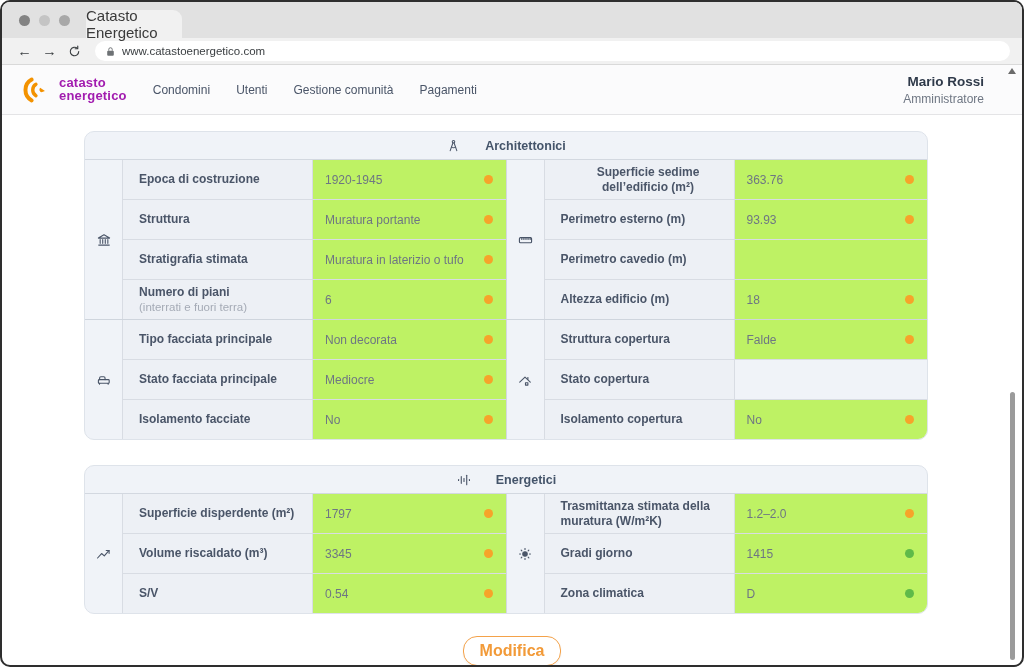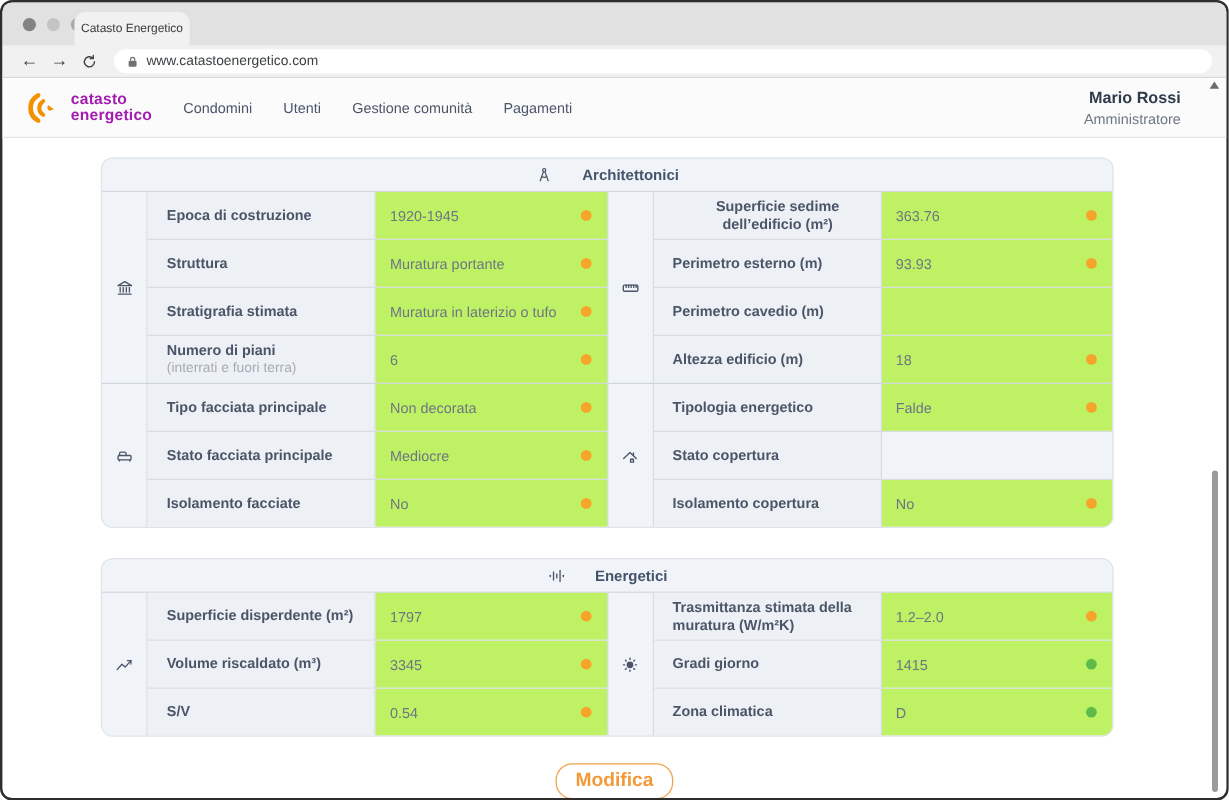--- a/index.html
+++ b/index.html
@@ -10,23 +10,23 @@
   }
   .window{position:absolute;inset:0;border:2px solid #2e2e2e;border-radius:10px;overflow:hidden;background:#fff;box-sizing:border-box;}
 
   
   .titlebar{height:36px;background:#e1e1e1;position:relative;}
   .dots{position:absolute;left:17px;top:13px;display:flex;gap:9px;}
   .tl-dot{width:11px;height:11px;border-radius:50%;}
   .tl-dot.d1{background:#838383;}
   .tl-dot.d2{background:#c4c4c4;}
   .tl-dot.d3{background:#a8a8a8;}
-  .tab{position:absolute;left:60px;bottom:0;height:28px;width:96px;background:#f1f1f1;
+  .tab{position:absolute;left:84px;bottom:0;height:28px;width:96px;background:#f1f1f1;
        border-radius:9px 9px 0 0;display:flex;align-items:center;justify-content:center;
-       font-size:10px;color:#3a3a3a;}
+       font-size:15px;color:#3a3a3a;}
   .toolbar{height:26px;background:#f1f1f1;border-bottom:1px solid #d9d9d9;
            display:flex;align-items:center;padding:0 12px 0 10px;}
   .navbtn{width:25px;height:22px;display:flex;align-items:center;justify-content:center;
           font-size:14.5px;color:#3c4043;cursor:default;}
   .urlbar{flex:1;height:20px;background:#fff;border-radius:10px;margin-left:8px;
           display:flex;align-items:center;padding:0 10px;gap:6px;}
   .urltext{font-size:11.5px;color:#3c4043;}
 
   
   .appheader{height:49px;background:#fbfbfc;border-bottom:1px solid #e4e4e6;
@@ -312,21 +312,21 @@
                     <svg width="16" height="16" viewBox="0 0 20 20" fill="none" stroke="#4a5568" stroke-width="1.4" stroke-linecap="round" stroke-linejoin="round">
                       <path d="M3.4 12.6 L10 6.4 L16.6 12.6"></path>
                       <path d="M13.6 9.2V6.8"></path>
                       <rect x="10.6" y="13.4" width="3" height="3"></rect>
                     </svg>
                   </span>
                 </div>
                 <div class="rows">
                   <div class="row">
                     <div class="lab">
-                      <span>Tipologia energetico</span>
+                      <span>Struttura copertura</span>
                     </div>
                     <div class="val">
                       <span>Falde</span>
                       <span class="status orange"></span>
                     </div>
                   </div>
                   <div class="row">
                     <div class="lab">
                       <span>Stato copertura</span>
                     </div>

